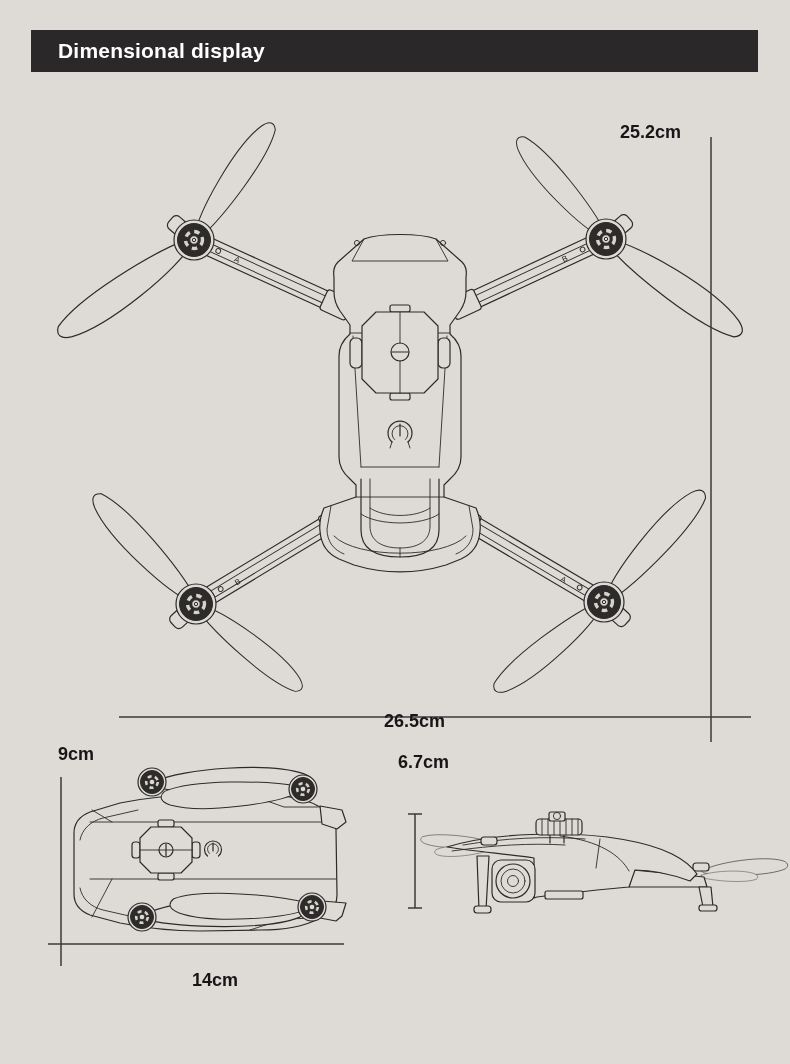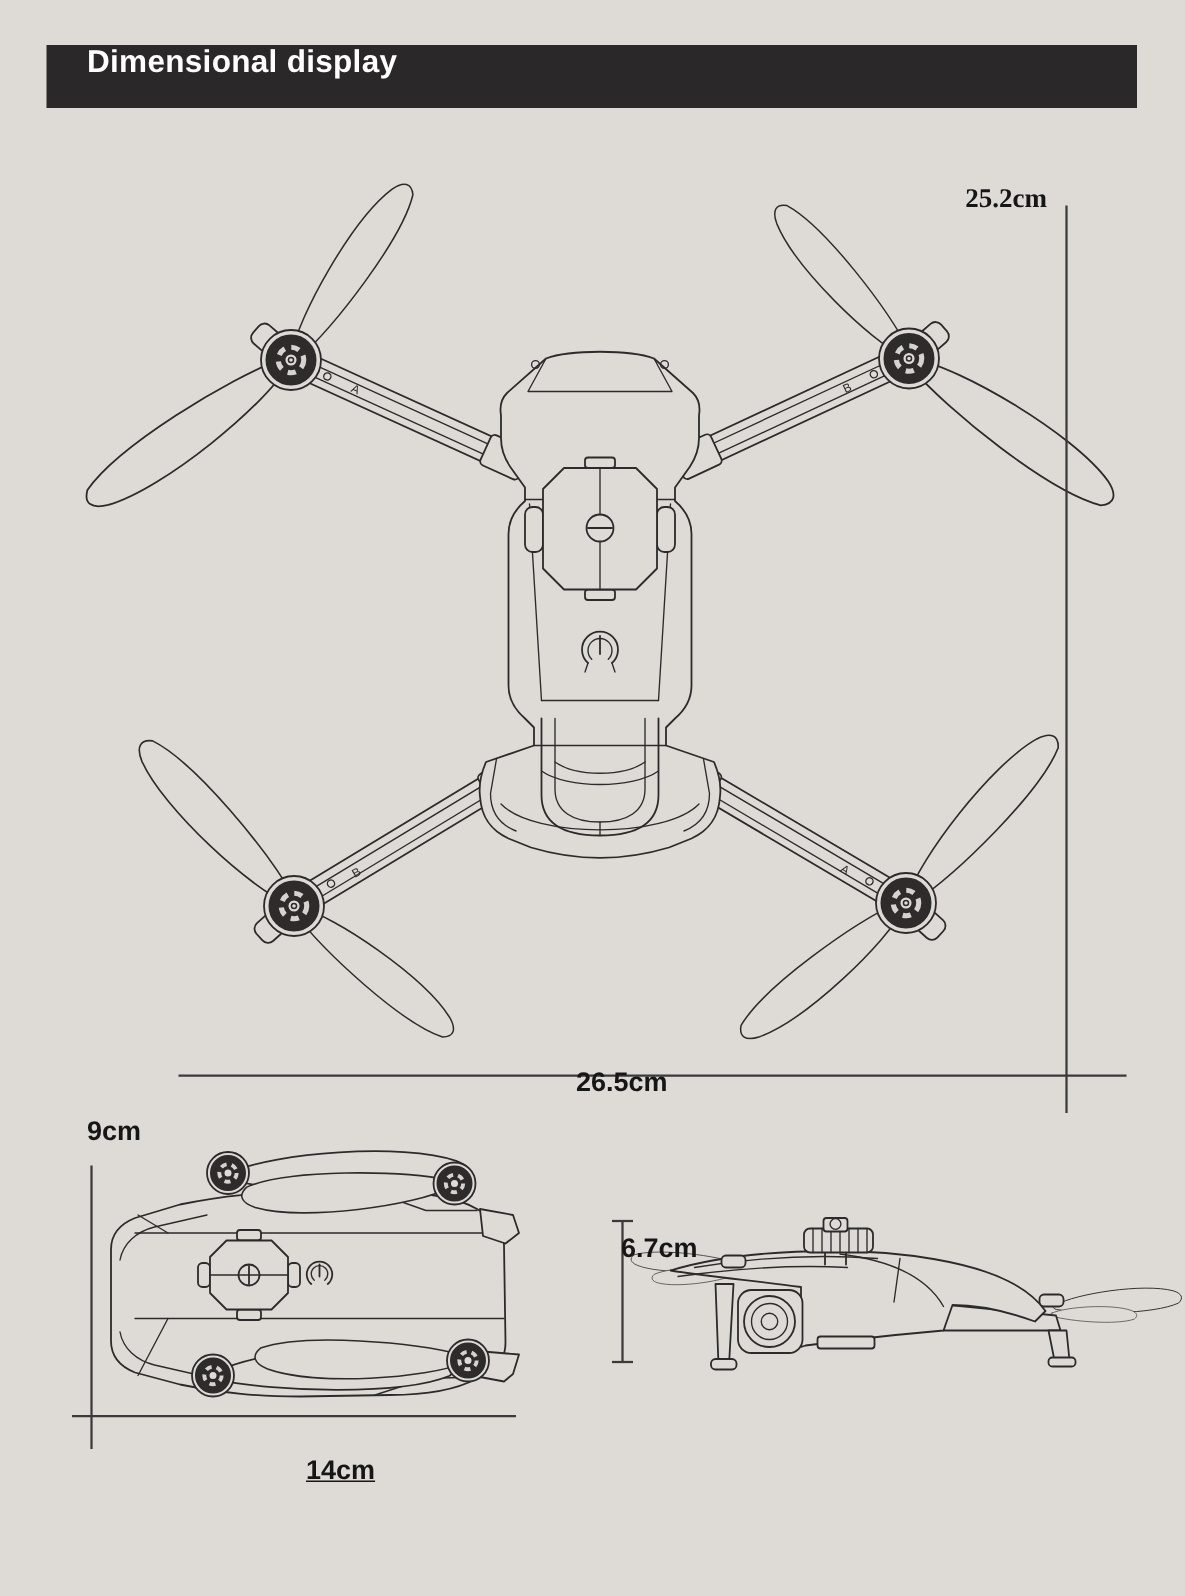--- a/index.html
+++ b/index.html
@@ -1,25 +1,25 @@
 <!DOCTYPE html>
 <html><head>
 <meta charset="utf-8">
 <style>
   html,body{margin:0;padding:0;}
   .page{position:relative;width:790px;height:1064px;background:#dedbd6;font-family:"Liberation Sans",sans-serif;overflow:hidden;}
   .header{position:absolute;left:31px;top:30px;width:727px;height:42px;background:#2b2829;color:#ffffff;
-          display:flex;padding-left:27px;box-sizing:border-box;
+          display:flex;align-items:center;padding-left:27px;box-sizing:border-box;
           font-size:21px;font-weight:600;letter-spacing:.2px;}
   .dim{position:absolute;color:#161616;font-size:18px;font-weight:600;white-space:nowrap;}
-  .lbl-uh{left:620px;top:122px;width:78px;text-align:right;font-family:Liberation Serif, serif;}
+  .lbl-uh{left:620px;top:122px;width:78px;text-align:left;}
   .lbl-uw{left:384px;top:679px;margin-top:32px;}
   .lbl-fd{left:58px;top:744px;}
-  .lbl-fw{left:204px;top:970px;text-decoration:underline;}
-  .lbl-fh{left:398px;top:822px;margin-left:16px;}
+  .lbl-fw{left:192px;top:970px;}
+  .lbl-fh{left:398px;top:752px;}
   svg.art{position:absolute;left:0;top:0;}
   .ln{fill:none;stroke:#2b2b2b;stroke-width:1.2;stroke-linecap:round;stroke-linejoin:round;}
   .thin{stroke-width:0.9;}
   .fl{fill:#dedbd6;}
   .dk{fill:#2e2b2b;stroke:#2e2b2b;stroke-width:1;}
   .dimln{stroke:#3a3a3a;stroke-width:1.5;fill:none;}
   .armletter{font-size:8px;fill:#2b2b2b;font-family:"Liberation Sans",sans-serif;text-anchor:middle;}
 </style>
 </head>
 <body>

